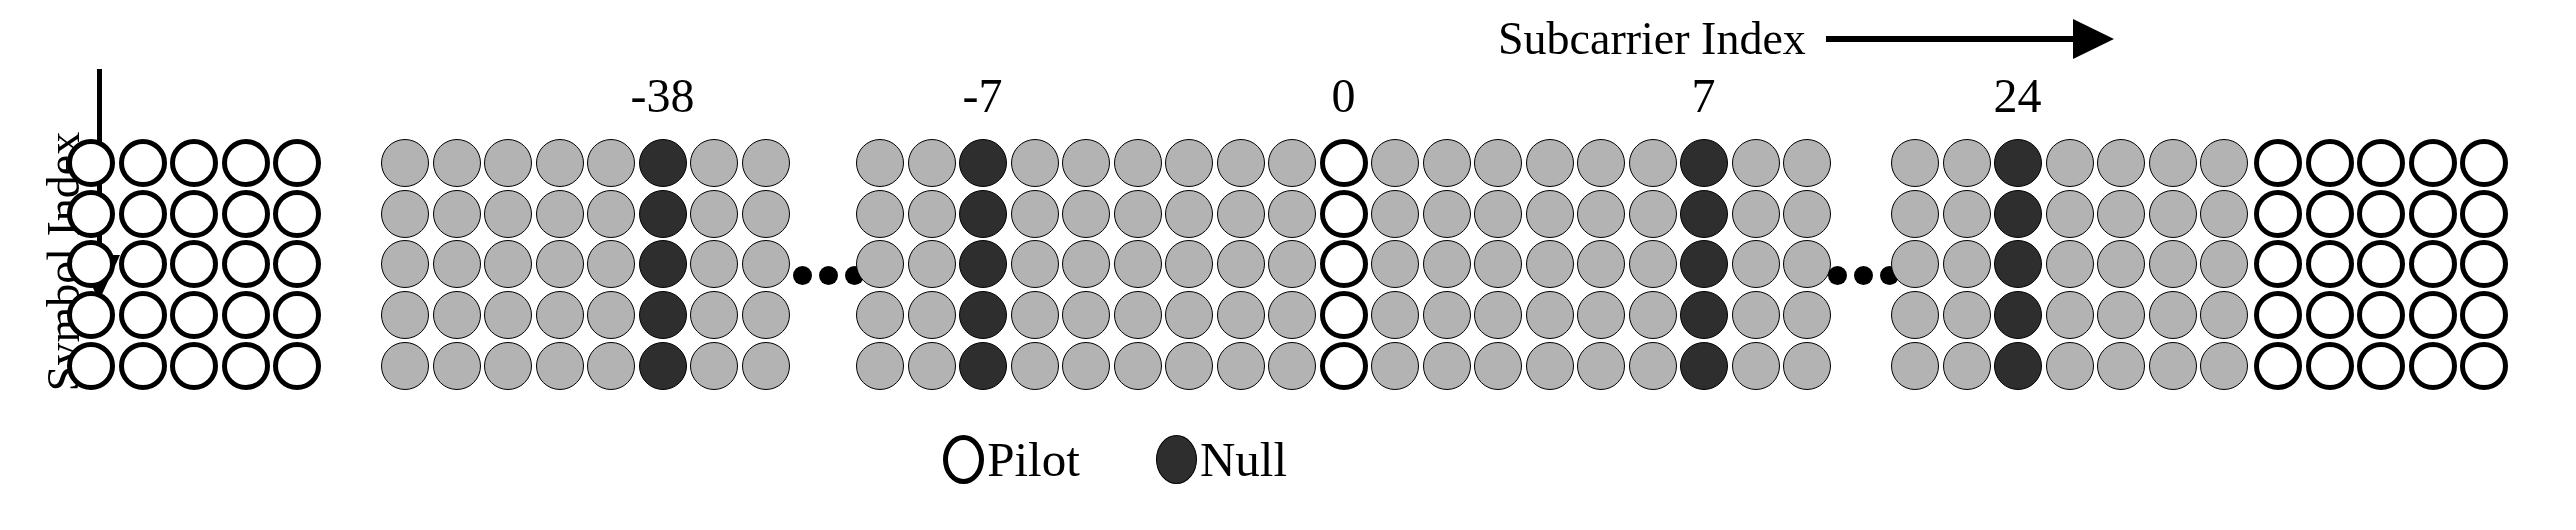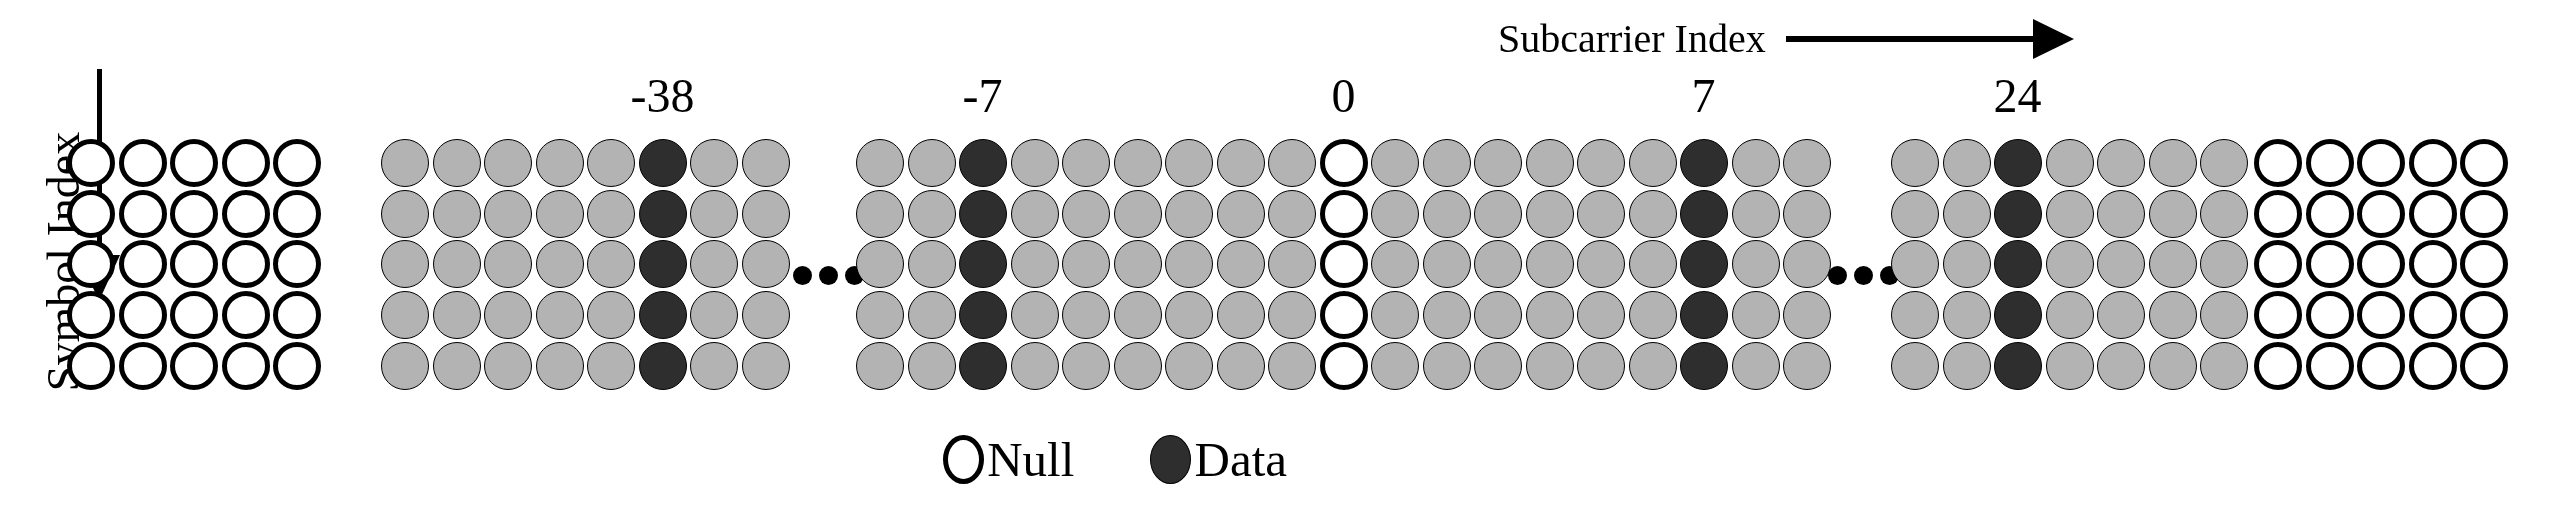--- a/index.html
+++ b/index.html
@@ -13,21 +13,21 @@
       transform:rotate(-90deg);transform-origin:50% 50%;
       font-size:46px;line-height:63px;text-align:center;white-space:nowrap;}
   #symbol-axis-arrow{position:absolute;left:95px;top:20.6px;width:8px;height:230px;}
   #symbol-axis-arrow .shaft{position:absolute;left:2.4px;top:0;width:4.8px;height:194px;background:#000;}
   #symbol-axis-arrow .head{position:absolute;left:-16.6px;top:186px;width:0;height:0;
       border-left:21.4px solid transparent;border-right:21.4px solid transparent;
       border-top:46px solid #000;}
 
   #subcarrier-axis{position:absolute;left:1498px;top:11px;height:55px;
       display:flex;align-items:center;gap:20.6px;}
-  #subcarrier-axis-label{font-size:40px;white-space:nowrap;line-height:55px;}
+  #subcarrier-axis-label{font-size:46px;white-space:nowrap;line-height:55px;}
   #subcarrier-axis-arrow{position:relative;width:285px;height:8px;}
   #subcarrier-axis-arrow .shaft{position:absolute;left:0;top:1.6px;width:254px;height:5.5px;background:#000;}
   #subcarrier-axis-arrow .head{position:absolute;left:247px;top:-16px;width:0;height:0;
       border-top:20px solid transparent;border-bottom:20px solid transparent;
       border-left:41px solid #000;}
 
   
   #grid{position:absolute;left:67px;top:139px;height:254px;}
   .seg{position:absolute;top:0;height:254px;}
   .col{position:absolute;top:0;width:48px;height:254px;}
@@ -406,20 +406,20 @@
         <div class="cell null" style="top: 101px;"></div>
         <div class="cell null" style="top: 152px;"></div>
         <div class="cell null" style="top: 203px;"></div>
       </div>
     </div>
   </div>
 
 <div id="legend">
     <div class="legend-item">
       <span class="legend-swatch null"></span>
-      <span class="legend-label">Null</span>
+      <span class="legend-label">Pilot</span>
     </div>
     <div class="legend-item">
       <span class="legend-swatch pilot"></span>
-      <span class="legend-label">Data</span>
+      <span class="legend-label">Null</span>
     </div>
   </div>
 
 
 </body></html>

